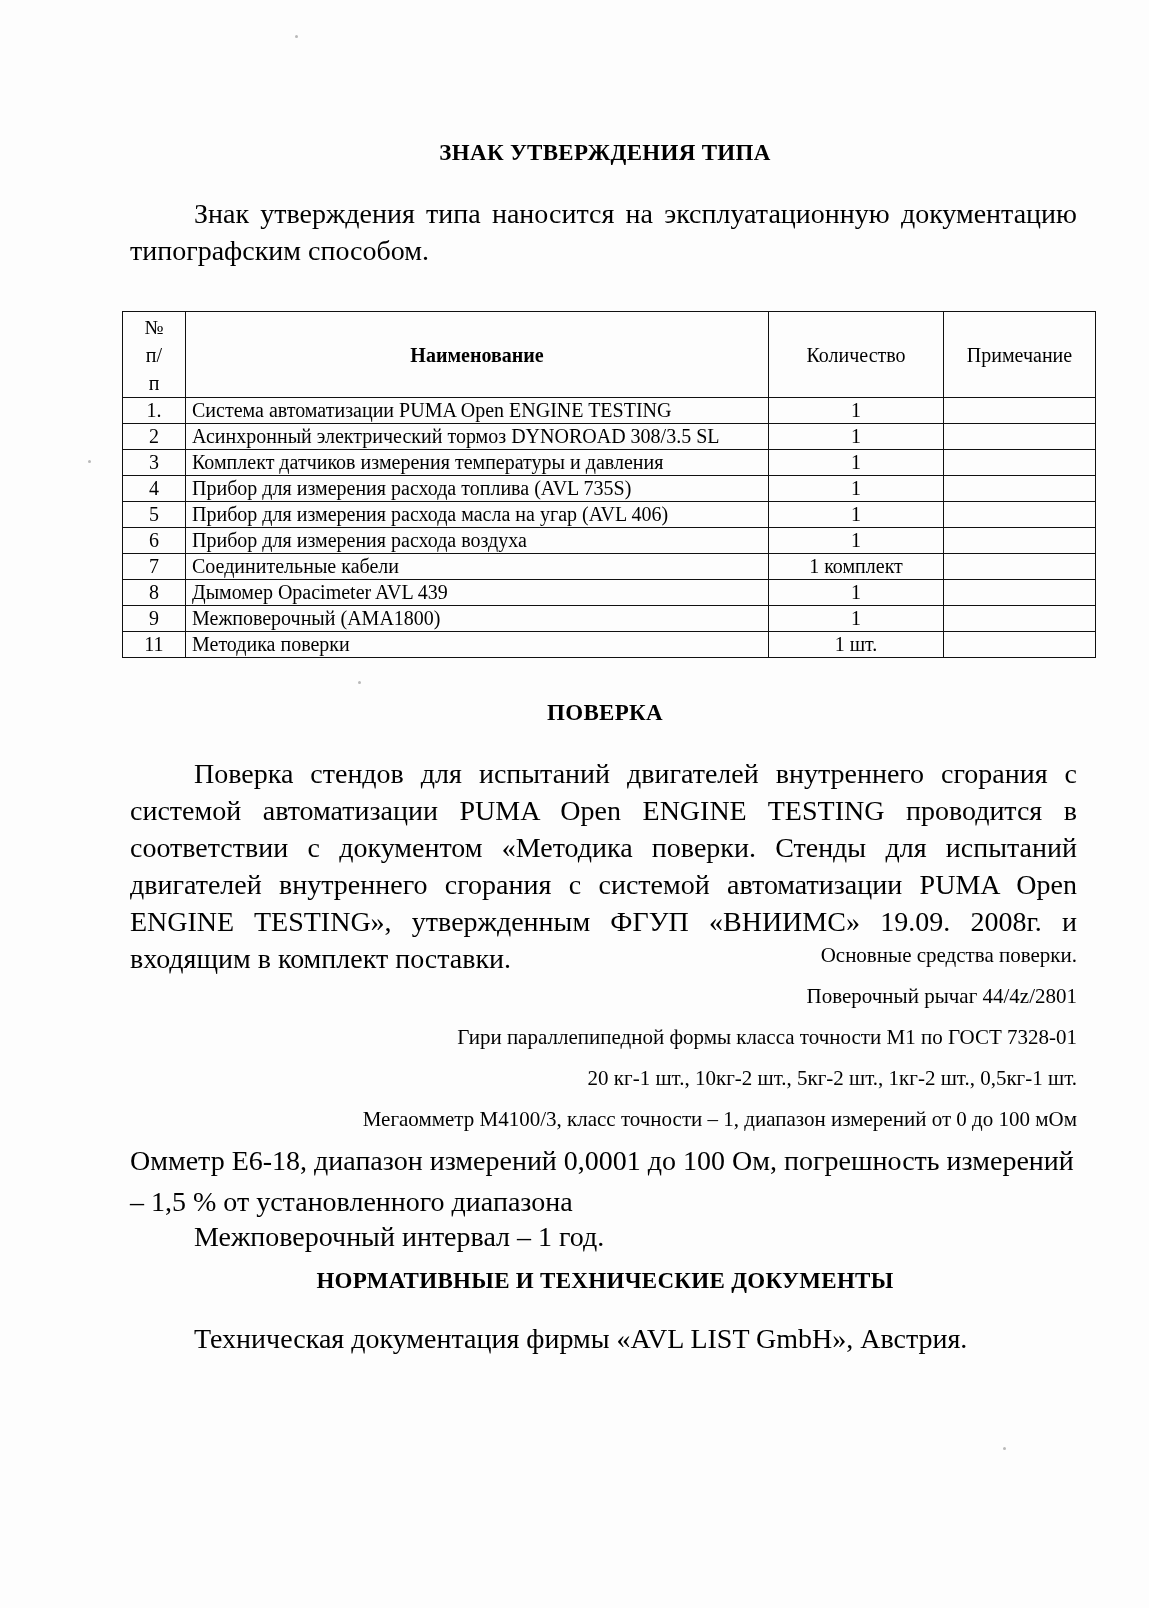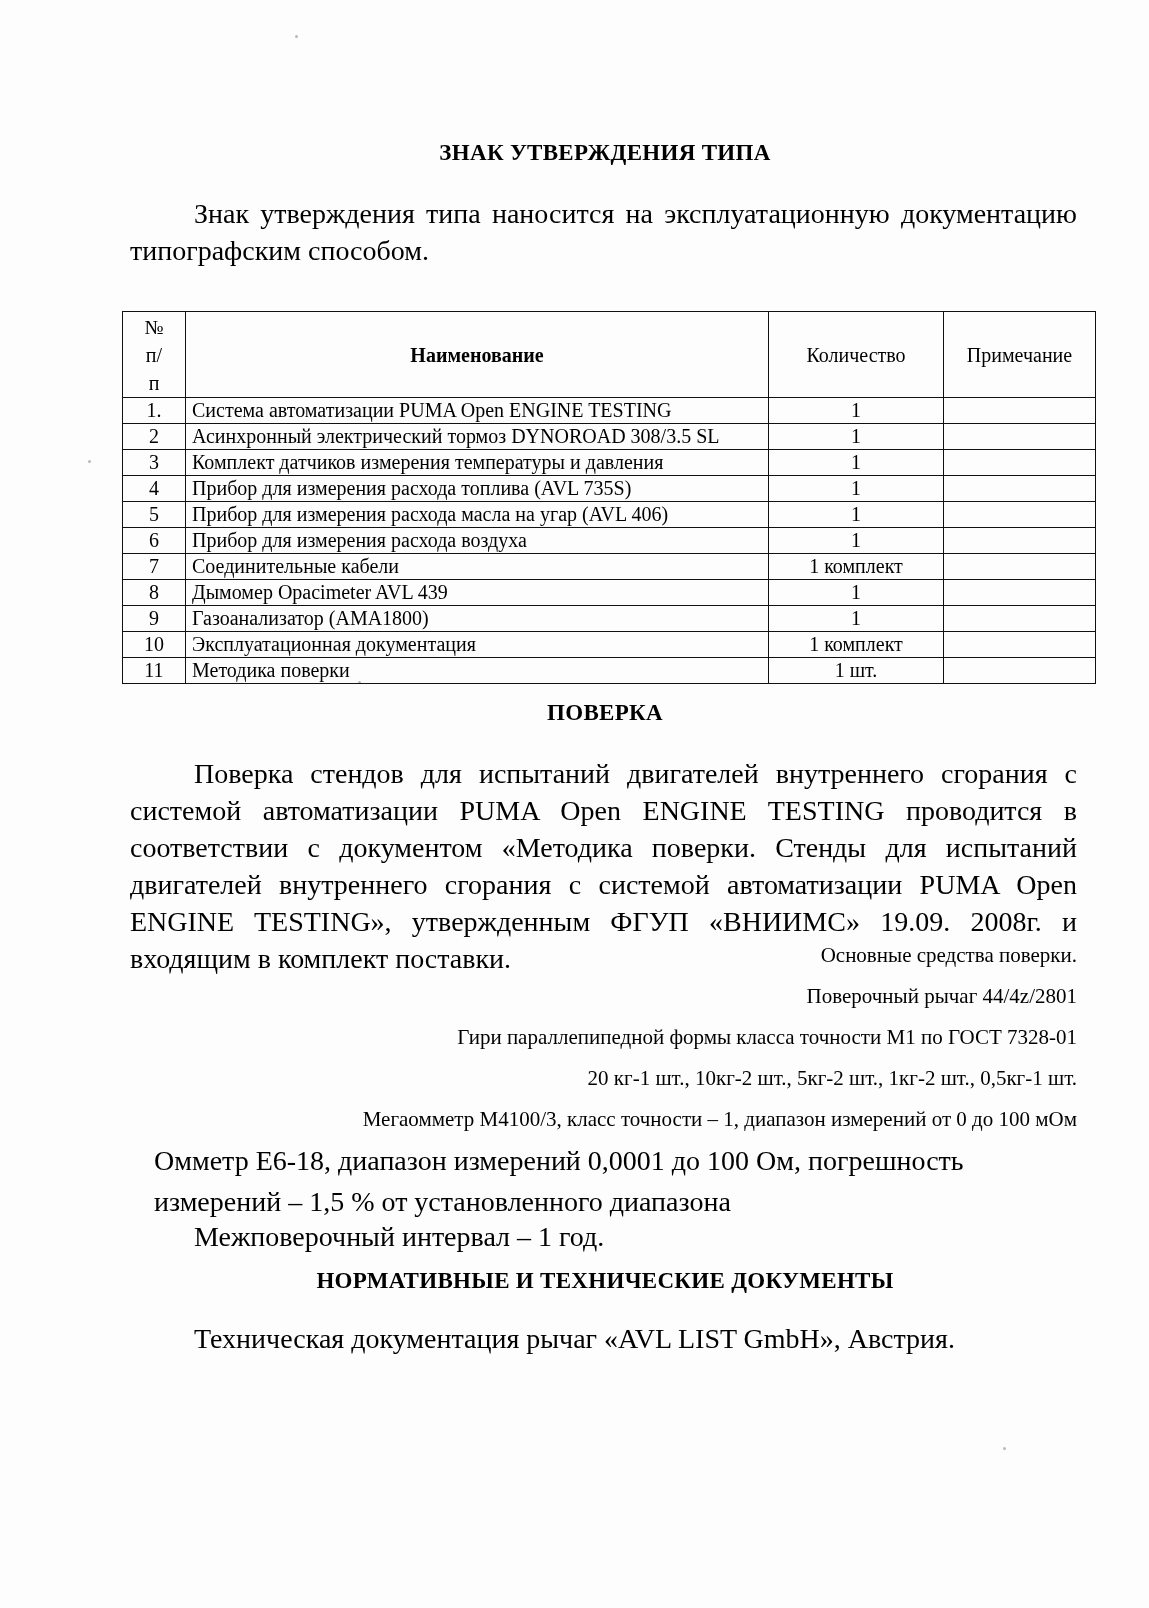--- a/index.html
+++ b/index.html
@@ -176,28 +176,22 @@
             <td class="col-note"></td>
           </tr>
           <tr>
             <td class="col-num">8</td>
             <td class="col-name">Дымомер Opacimeter AVL 439</td>
             <td class="col-qty">1</td>
             <td class="col-note"></td>
           </tr>
           <tr>
             <td class="col-num">9</td>
-            <td class="col-name">Газоанализатор (AMA1800)</td>
-            <td class="col-qty">1</td>
-            <td class="col-note"></td>
-          </tr>
-          <tr>
-            <td class="col-num">10</td>
-            <td class="col-name">Эксплуатационная документация</td>
-            <td class="col-qty">1 комплект</td>
+            <td class="col-name">Межповерочный (AMA1800)</td>
+            <td class="col-qty">1</td>
             <td class="col-note"></td>
           </tr>
           <tr>
             <td class="col-num">11</td>
             <td class="col-name">Методика поверки</td>
             <td class="col-qty">1 шт.</td>
             <td class="col-note"></td>
           </tr>
         </tbody>
     </table>
@@ -212,28 +206,28 @@
   </div>
 
   <div class="lines-block">
     <div id="means-lines">
         <p class="line-item">Основные средства поверки.</p>
         <p class="line-item">Поверочный рычаг 44/4z/2801</p>
         <p class="line-item">Гири параллепипедной формы класса точности М1 по ГОСТ 7328-01</p>
         <p class="line-item">20 кг-1 шт., 10кг-2 шт., 5кг-2 шт., 1кг-2 шт., 0,5кг-1 шт.</p>
         <p class="line-item">Мегаомметр М4100/3, класс точности – 1, диапазон измерений от 0 до 100 мОм</p>
       </div>
-    <p class="body-text no-justify" style="line-height:41px; margin-top:0;margin-left:24px;">Омметр Е6-18, диапазон измерений 0,0001 до 100 Ом, погрешность измерений – 1,5 % от установленного диапазона</p>
+    <p class="body-text no-justify" style="line-height:41px; margin-top:0;">Омметр Е6-18, диапазон измерений 0,0001 до 100 Ом, погрешность измерений – 1,5 % от установленного диапазона</p>
   </div>
 
   <div class="para-interval">
     <p class="body-text no-justify" style="text-indent:64px;">Межповерочный интервал – 1 год.</p>
   </div>
 
   <div class="title-norm">
     <h2 class="section-title">НОРМАТИВНЫЕ И ТЕХНИЧЕСКИЕ ДОКУМЕНТЫ</h2>
   </div>
 
   <div class="para-norm">
-    <p class="body-text no-justify" style="text-indent:64px;">Техническая документация рычаг «AVL LIST GmbH», Австрия.</p>
+    <p class="body-text no-justify" style="text-indent:64px;">Техническая документация фирмы «AVL LIST GmbH», Австрия.</p>
   </div>
 
 </div>
 
 </body></html>

